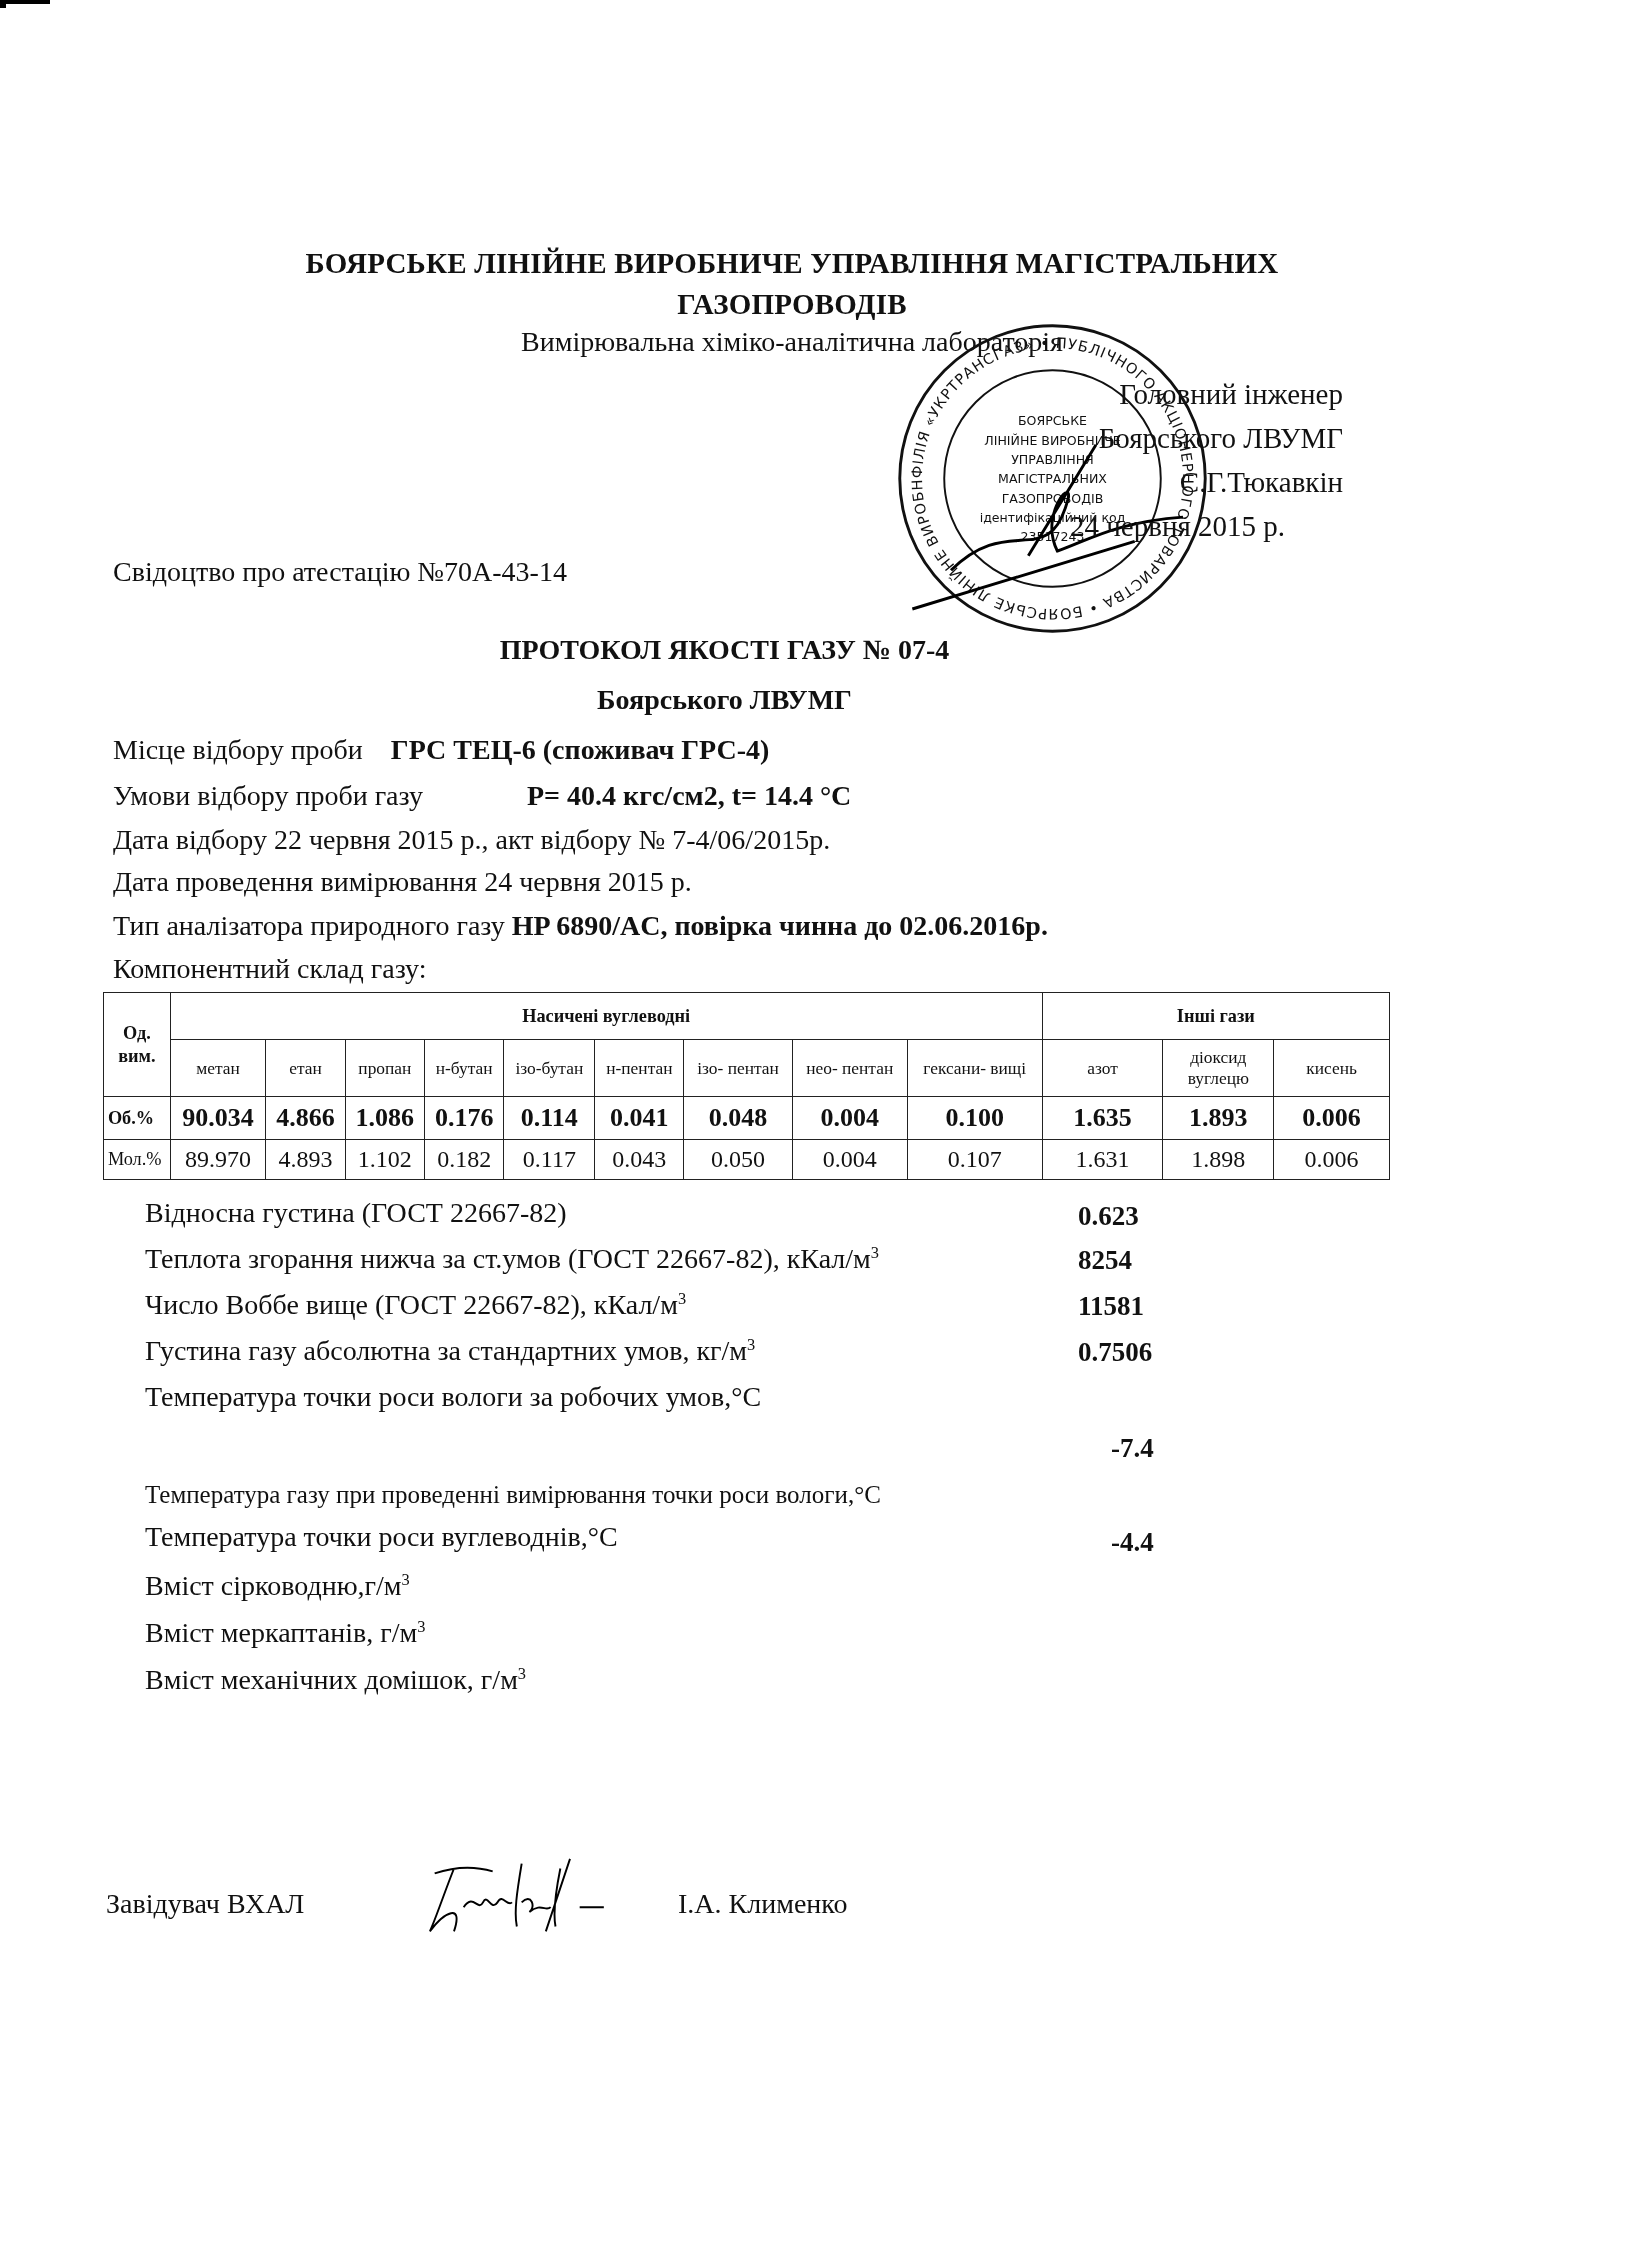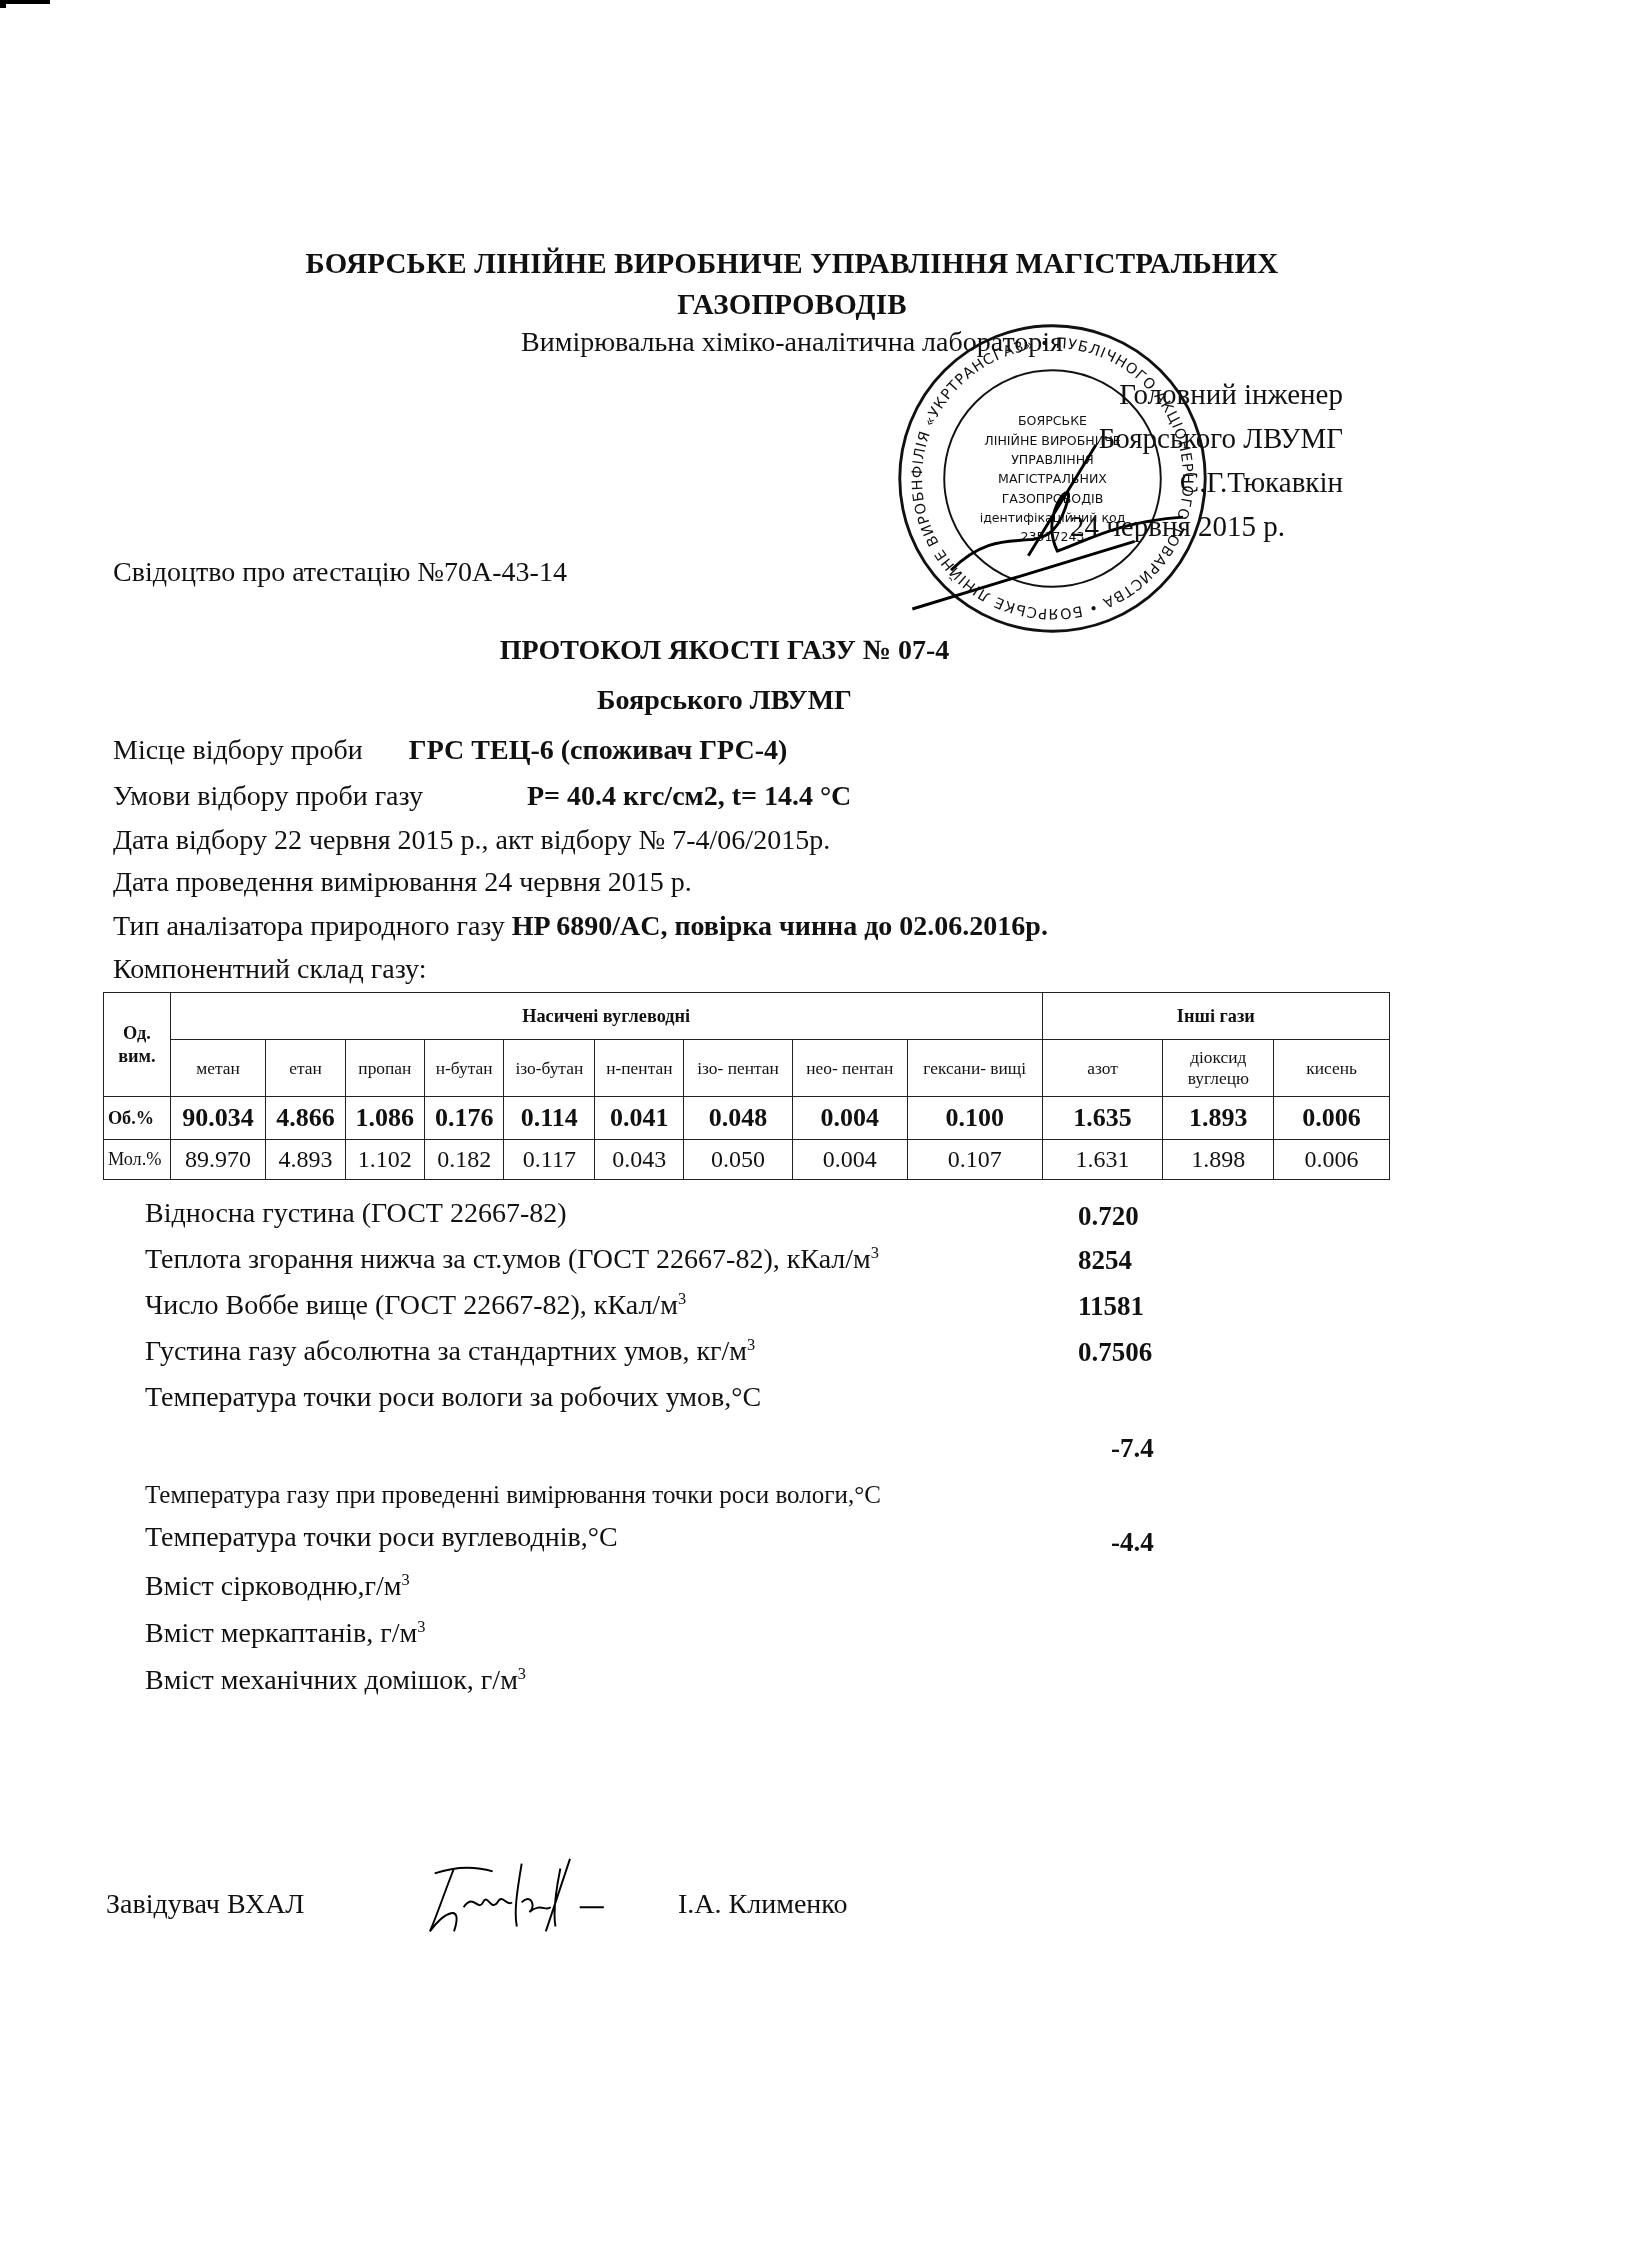--- a/index.html
+++ b/index.html
@@ -87,21 +87,21 @@
 
 <div class="abs cert">
   <div>Свідоцтво про атестацію №70А-43-14</div>
 </div>
 
 <div class="abs proto-title">ПРОТОКОЛ ЯКОСТІ ГАЗУ  № 07-4</div>
 <div class="abs proto-sub">Боярського ЛВУМГ</div>
 
 <div class="abs info-line" style="top:734px;">
   <span>Місце відбору проби</span>
-  <b style="margin-left:39px;">ГРС  ТЕЦ-6 (споживач ГРС-4)</b>
+  <b style="margin-left:21px;">ГРС  ТЕЦ-6 (споживач ГРС-4)</b>
 </div>
 <div class="abs info-line" style="top:780px;">
   <span>Умови відбору проби газу</span>
   <b style="margin-left:97px;">P= 40.4 кгс/см2,  t= 14.4 °С</b>
 </div>
 <div class="abs info-line" style="top:824px;">Дата відбору 22 червня 2015 р., акт відбору № 7-4/06/2015р.</div>
 <div class="abs info-line" style="top:866px;">Дата проведення вимірювання 24 червня 2015 р.</div>
 <div class="abs info-line" style="top:910px;">
   <span>Тип аналізатора природного газу </span><b>HP 6890/AC, повірка чинна до 02.06.2016р.</b>
 </div>
@@ -156,21 +156,21 @@
     <td>0.107</td>
     <td>1.631</td>
     <td>1.898</td>
     <td>0.006</td>
   </tr>
 </tbody>
   </table>
 
 <div class="abs prop" style="top:1197px;">
   <span>Відносна густина (ГОСТ 22667-82)</span>
-  <span class="abs pval" style="left:933px; top:3.9px;">0.720</span>
+  <span class="abs pval" style="left:933px; top:3.9px;">0.623</span>
 </div>
 <div class="abs prop" style="top:1243px;">
   <span>Теплота згорання нижча за ст.умов (ГОСТ 22667-82), кКал/м</span><sup>3</sup>
   <span class="abs pval" style="left:933px; top:1.9px;">8254</span>
 </div>
 <div class="abs prop" style="top:1289px;">
   <span>Число Воббе вище (ГОСТ 22667-82), кКал/м</span><sup>3</sup>
   <span class="abs pval" style="left:933px; top:1.9px;">11581</span>
 </div>
 <div class="abs prop" style="top:1335px;">

